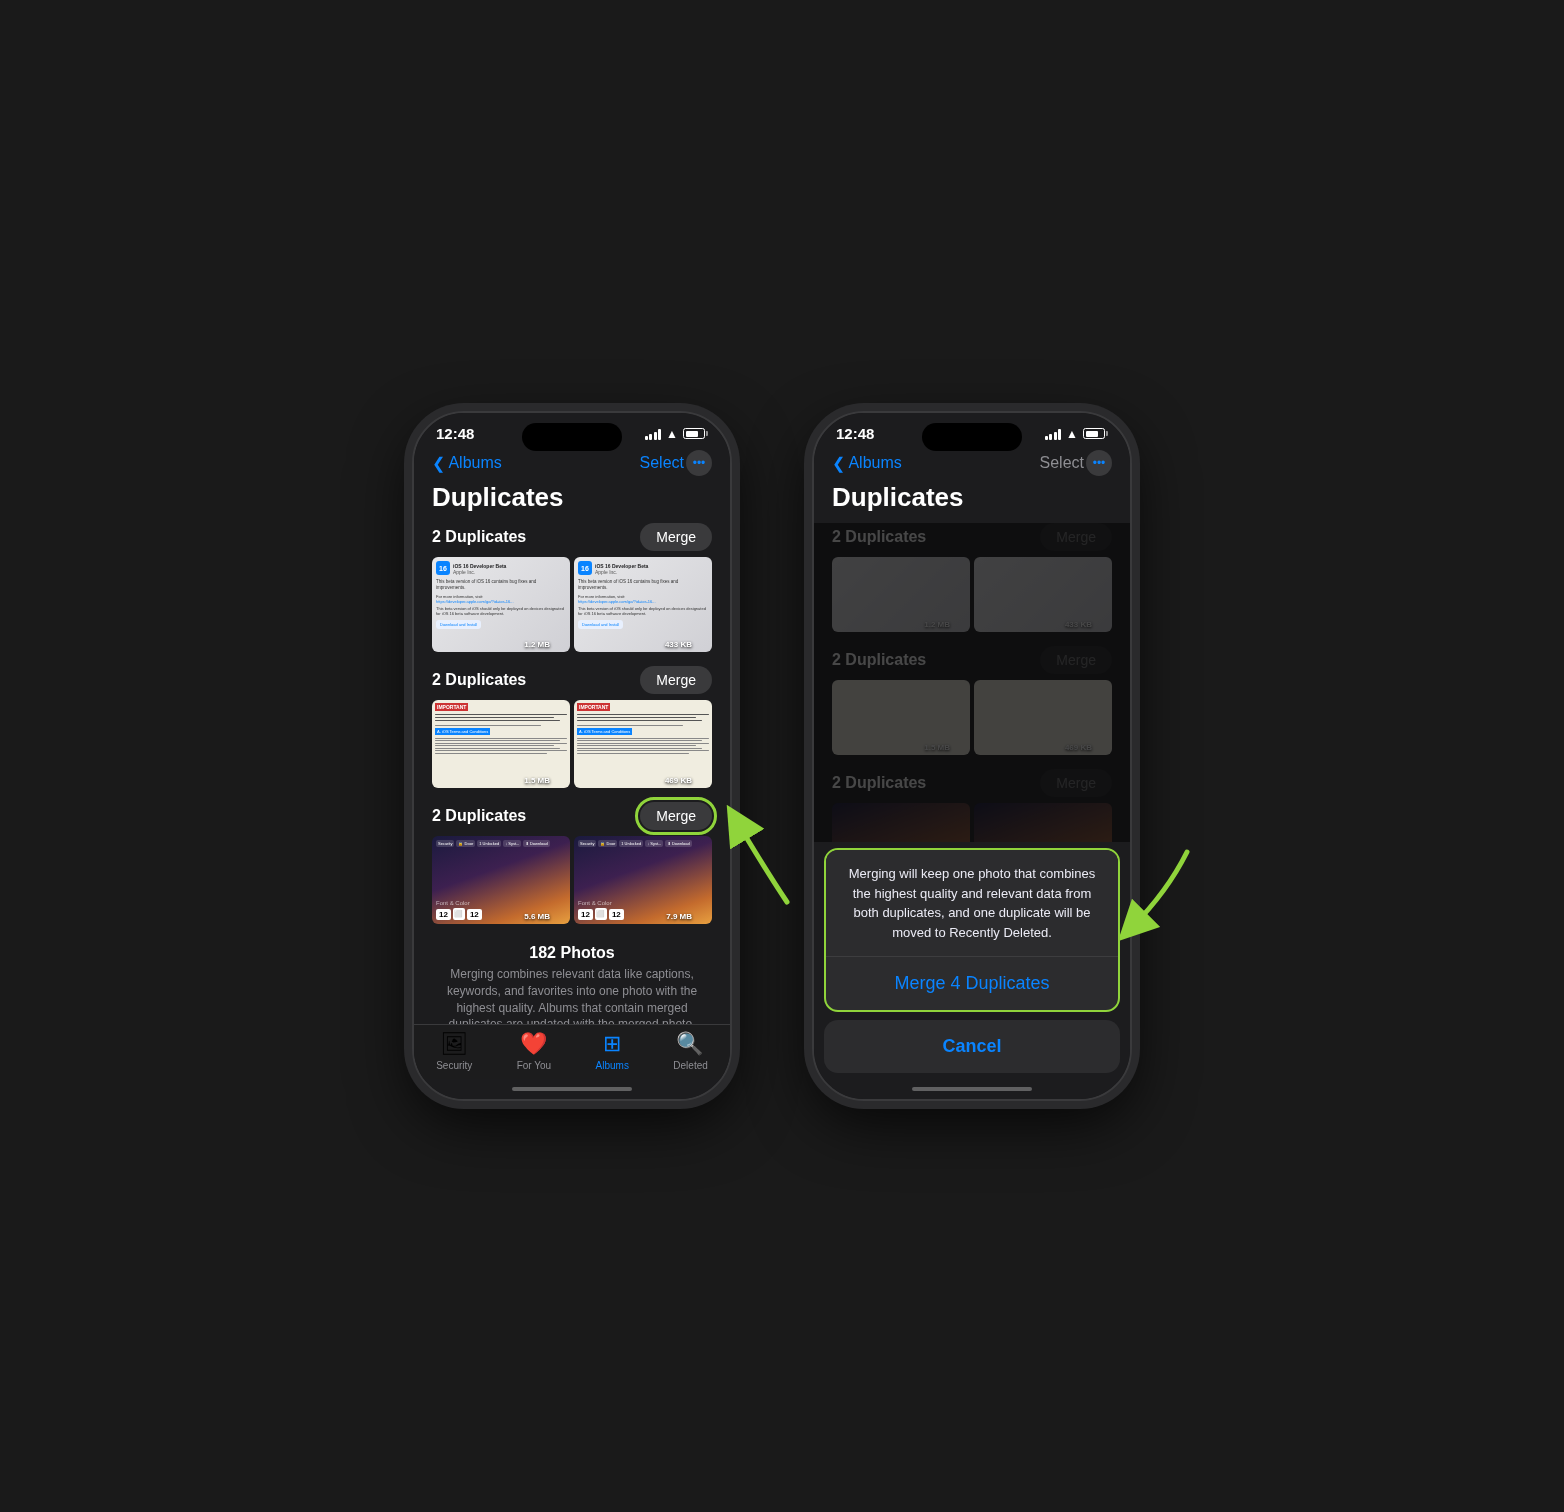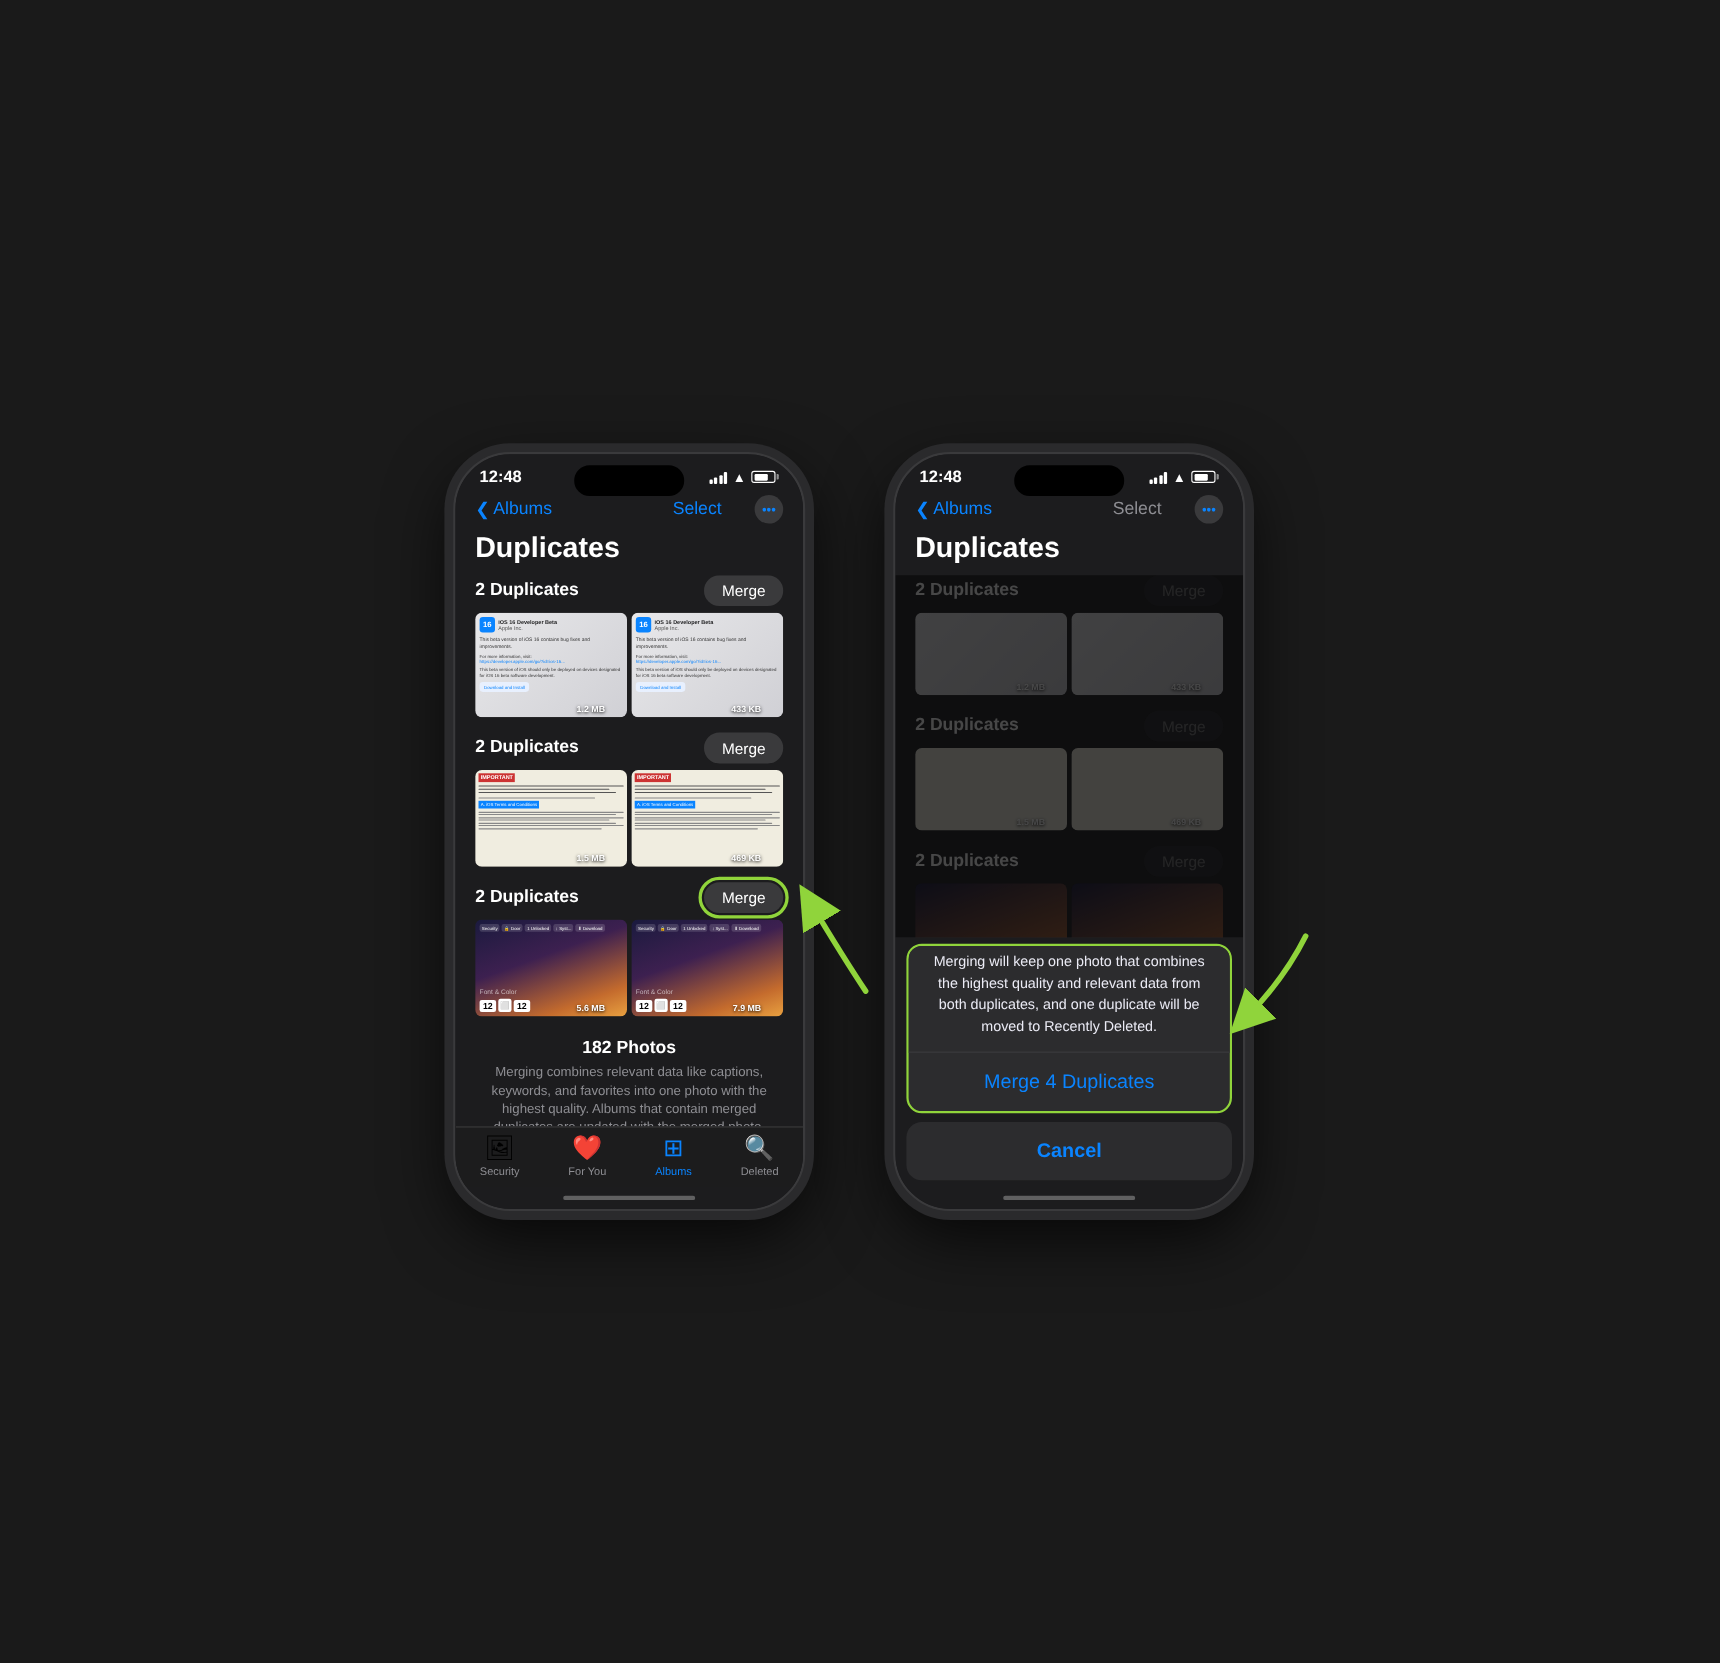--- a/index.html
+++ b/index.html
@@ -123,21 +123,21 @@
       align-items: center;
       gap: 3px;
       color: #0a84ff;
       font-size: 16px;
       text-decoration: none;
     }
 
     .nav-actions {
       display: flex;
       align-items: center;
-      gap: 30px;
+      gap: 2px;
     }
 
     .nav-select {
       color: #0a84ff;
       font-size: 16px;
     }
 
     .nav-more {
       color: #0a84ff;
       font-size: 16px;
@@ -657,21 +657,21 @@
             </div>
           </div>
         </div>
 
         <div style="position:absolute;top:-10px;left:-18px;right:-18px;bottom:-100px;background:rgba(0,0,0,0.5);z-index:10;"></div>
 
       </div>
 
       <div style="padding: 6px 10px 0; z-index:20; position:relative;">
         <div style="background:#2c2c2e;border-radius:14px;overflow:hidden;border:2px solid #90d43b;">
-          <div style="padding:4px 16px 14px;background:#2c2c2e;border-bottom:0.5px solid #3d3d3f;">
+          <div style="padding:14px 16px 14px;background:#2c2c2e;border-bottom:0.5px solid #3d3d3f;">
             <p style="font-size:13px;color:#ebebf5;text-align:center;line-height:1.5;">Merging will keep one photo that combines the highest quality and relevant data from both duplicates, and one duplicate will be moved to Recently Deleted.</p>
           </div>
           <div style="display:flex;align-items:center;justify-content:center;padding:16px;cursor:pointer;">
             <span style="font-size:18px;color:#0a84ff;font-weight:500;">Merge 4 Duplicates</span>
           </div>
         </div>
         <div style="background:#2c2c2e;border-radius:14px;overflow:hidden;display:flex;align-items:center;justify-content:center;padding:16px;margin-top:8px;cursor:pointer;">
           <span style="font-size:18px;color:#0a84ff;font-weight:600;">Cancel</span>
         </div>
       </div>

